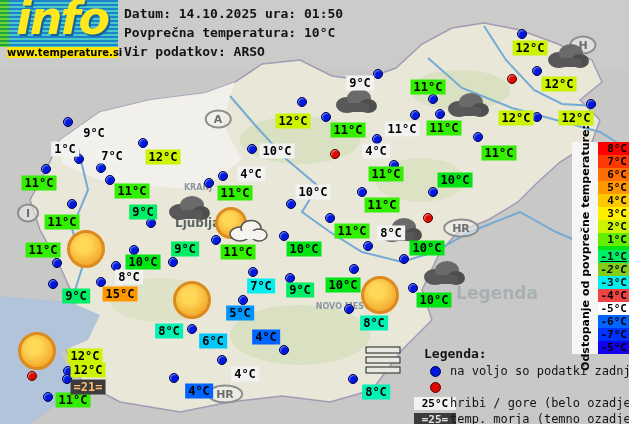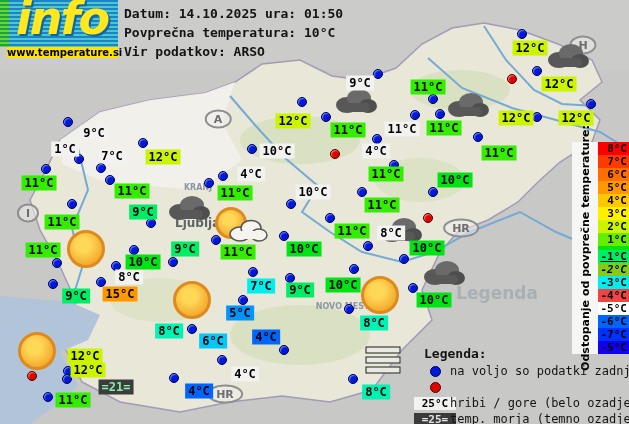--- a/index.html
+++ b/index.html
@@ -318,21 +318,21 @@
       <div class="st" style="background: rgb(0, 238, 102); left: 300px; top: 290px;">9°C</div>
       <div class="st" style="background: rgb(255, 152, 0); left: 120px; top: 294px;">15°C</div>
       <div class="st" style="background: rgb(0, 242, 180); left: 169px; top: 331px;">8°C</div>
       <div class="st" style="background: rgb(0, 242, 180); left: 374px; top: 323px;">8°C</div>
       <div class="st" style="background: rgb(0, 242, 180); left: 376px; top: 392px;">8°C</div>
       <div class="st" style="background: rgb(0, 238, 238); left: 261px; top: 286px;">7°C</div>
       <div class="st" style="background: rgb(0, 200, 248); left: 213px; top: 341px;">6°C</div>
       <div class="st" style="background: rgb(0, 148, 255); left: 240px; top: 313px;">5°C</div>
       <div class="st" style="background: rgb(0, 100, 255); left: 266px; top: 337px;">4°C</div>
       <div class="st" style="background: rgb(0, 100, 255); left: 199px; top: 391px;">4°C</div>
-      <div class="st" style="background: rgb(60, 60, 60); color: #86efac; left: 88px; top: 387px; margin-left: 28px;">=21=</div>
+      <div class="st" style="background: rgb(60, 60, 60); color: #fdba74; left: 88px; top: 387px;">=21=</div>
     </div>
 
   <div class="legend">
     <div class="lg-title">Legenda:</div>
     <div id="legend-items">
         <div class="lg-row">
           <div class="lg-ic">
             <span class="lg-dot blue"></span>
           </div>
           <div class="lg-txt">na voljo so podatki zadnje ure</div>

